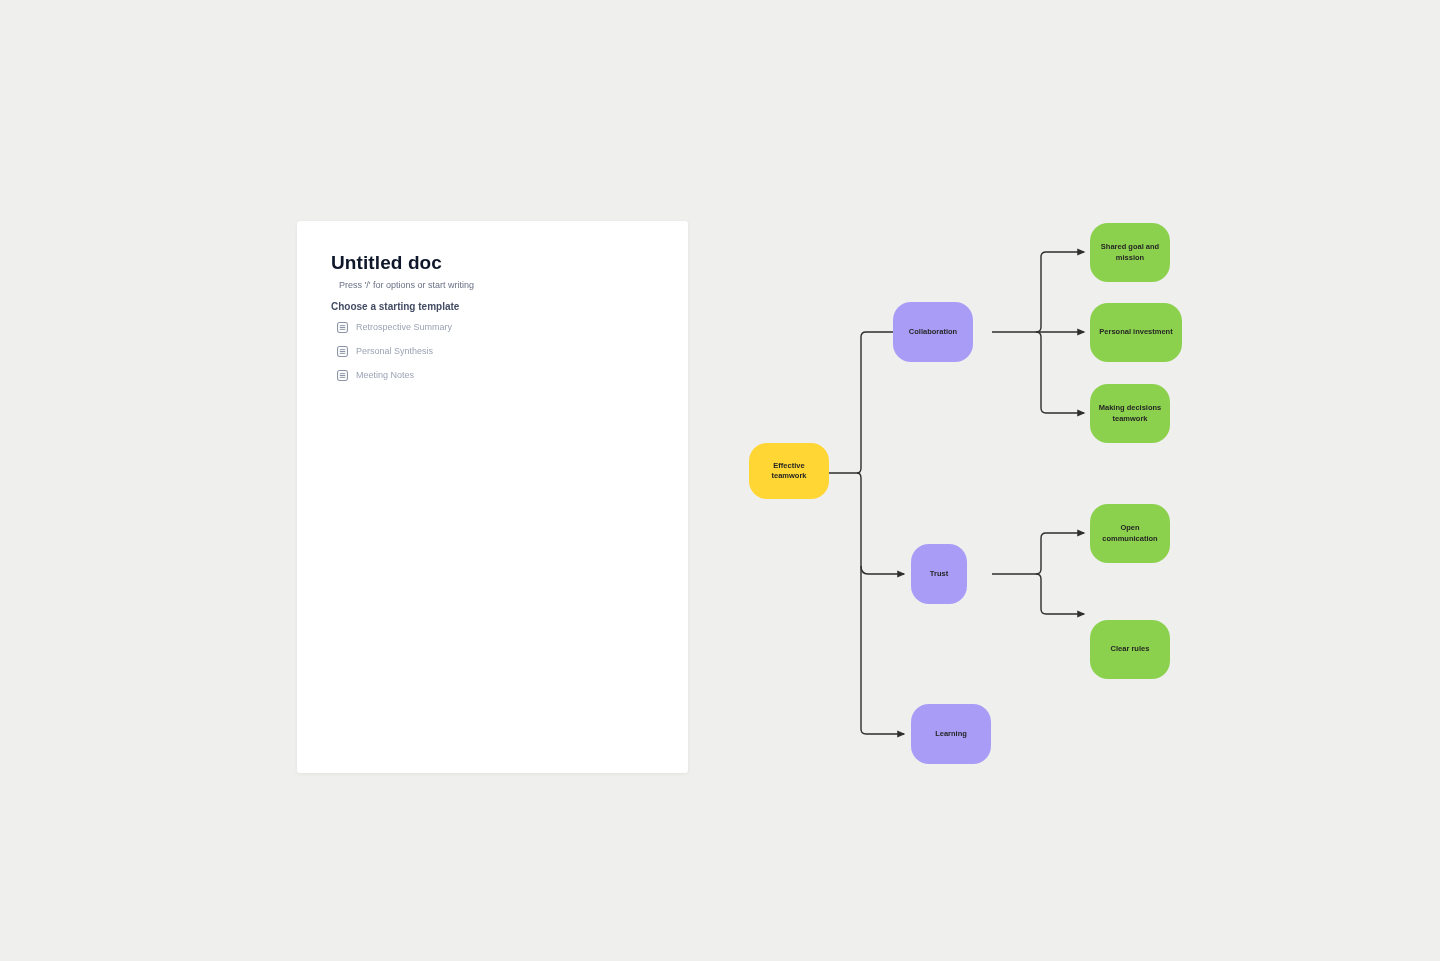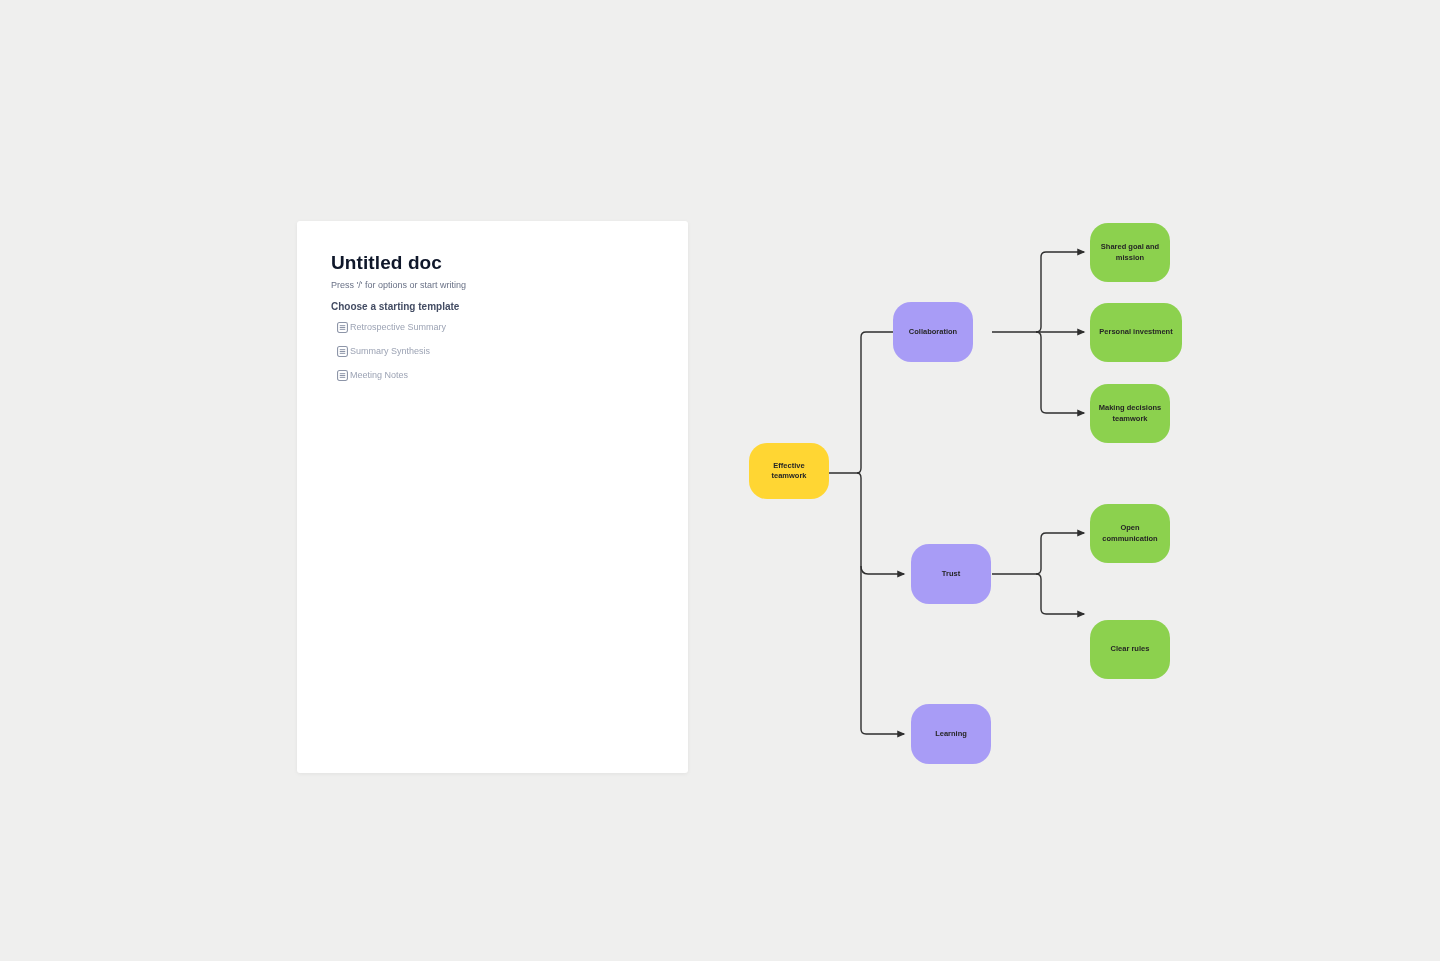--- a/index.html
+++ b/index.html
@@ -24,21 +24,21 @@
   .doc-title {
     position: absolute;
     left: 34px; top: 31px;
     font-size: 19px;
     font-weight: 700;
     color: #0f172a;
     letter-spacing: 0.1px;
   }
   .doc-placeholder {
     position: absolute;
-    left: 34px; top: 59px;
+    left: 42px; top: 59px;
     font-size: 9px;
     color: #697186;
   }
   .tpl-heading {
     position: absolute;
     left: 34px; top: 80px;
     font-size: 10px;
     font-weight: 700;
     color: #434c63;
   }
@@ -54,21 +54,21 @@
     padding-left: 40px;
     cursor: pointer;
   }
   .tpl-icon {
     width: 11px; height: 11px;
     display: inline-flex;
     flex: 0 0 auto;
   }
   .tpl-icon svg { display: block; }
   .tpl-label {
-    margin-left: 2px;
+    margin-left: 8px;
     font-size: 9px;
     color: #9ca3b4;
   }
 
   
   .connectors {
     position: absolute;
     left: 0; top: 0;
     width: 1440px; height: 961px;
     pointer-events: none;
@@ -89,21 +89,21 @@
     color: #262626;
     padding: 0 7px;
     cursor: pointer;
   }
   .node-yellow { background: #ffd633; }
   .node-purple { background: #a89cf6; }
   .node-green  { background: #8cd14e; }
 
   .n-root     { left: 749px;  top: 443px; width: 80px; height: 56px; }
   .n-collab   { left: 893px;  top: 302px; width: 80px; height: 60px; }
-  .n-trust    { left: 911px;  top: 544px; width: 80px; height: 60px; }
+  .n-trust    { left: 911px;  top: 544px; width: 56px; height: 60px; }
   .n-learning { left: 911px;  top: 704px; width: 80px; height: 60px; }
   .n-shared   { left: 1090px; top: 223px; width: 80px; height: 59px; }
   .n-personal { left: 1090px; top: 303px; width: 92px; height: 59px; }
   .n-making   { left: 1090px; top: 384px; width: 80px; height: 59px; }
   .n-open     { left: 1090px; top: 504px; width: 80px; height: 59px; }
   .n-clear    { left: 1090px; top: 585px; width: 80px; height: 59px; margin-top: 35px; }
 </style>
 </head>
 <body>
 
@@ -128,21 +128,21 @@
       </div>
       <div class="tpl-row">
         <span class="tpl-icon">
           <svg width="11" height="11" viewBox="0 0 12 12">
               <rect x="0.6" y="0.6" width="10.8" height="10.8" rx="2" fill="none" stroke="#8d95a8" stroke-width="1.2"></rect>
               <line x1="3" y1="4" x2="9" y2="4" stroke="#8d95a8" stroke-width="1.1"></line>
               <line x1="3" y1="6" x2="9" y2="6" stroke="#8d95a8" stroke-width="1.1"></line>
               <line x1="3" y1="8" x2="9" y2="8" stroke="#8d95a8" stroke-width="1.1"></line>
             </svg>
         </span>
-        <span class="tpl-label">Summary Synthesis</span>
+        <span class="tpl-label">Personal Synthesis</span>
       </div>
       <div class="tpl-row">
         <span class="tpl-icon">
           <svg width="11" height="11" viewBox="0 0 12 12">
               <rect x="0.6" y="0.6" width="10.8" height="10.8" rx="2" fill="none" stroke="#8d95a8" stroke-width="1.2"></rect>
               <line x1="3" y1="4" x2="9" y2="4" stroke="#8d95a8" stroke-width="1.1"></line>
               <line x1="3" y1="6" x2="9" y2="6" stroke="#8d95a8" stroke-width="1.1"></line>
               <line x1="3" y1="8" x2="9" y2="8" stroke="#8d95a8" stroke-width="1.1"></line>
             </svg>
         </span>

